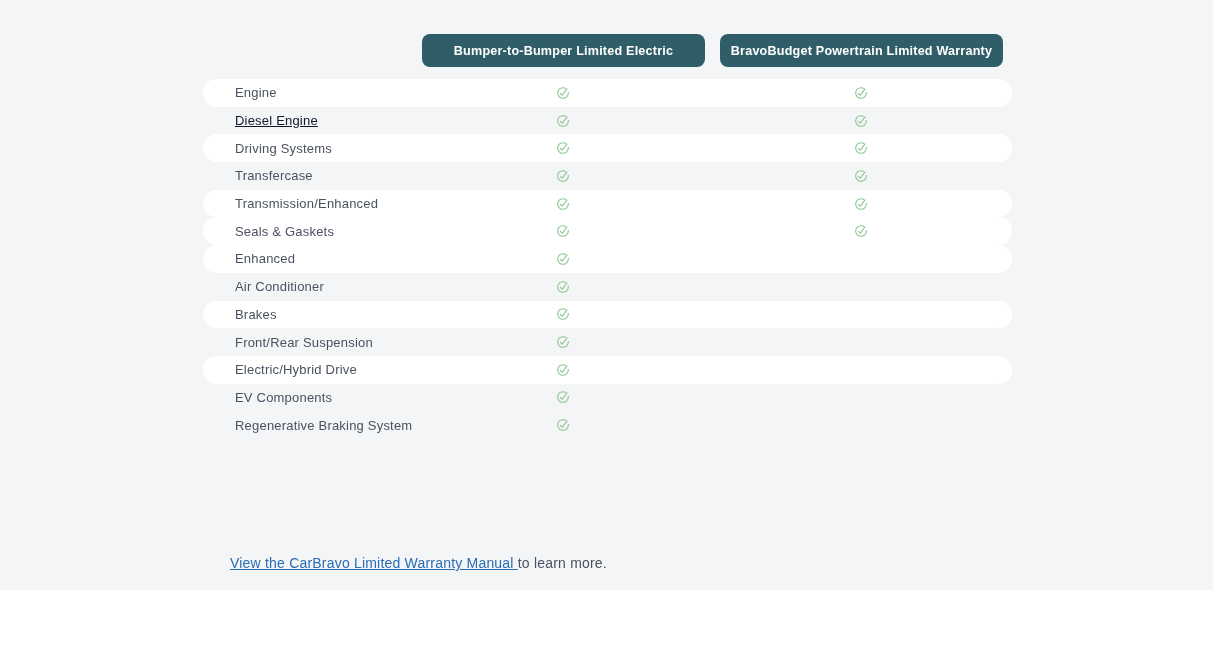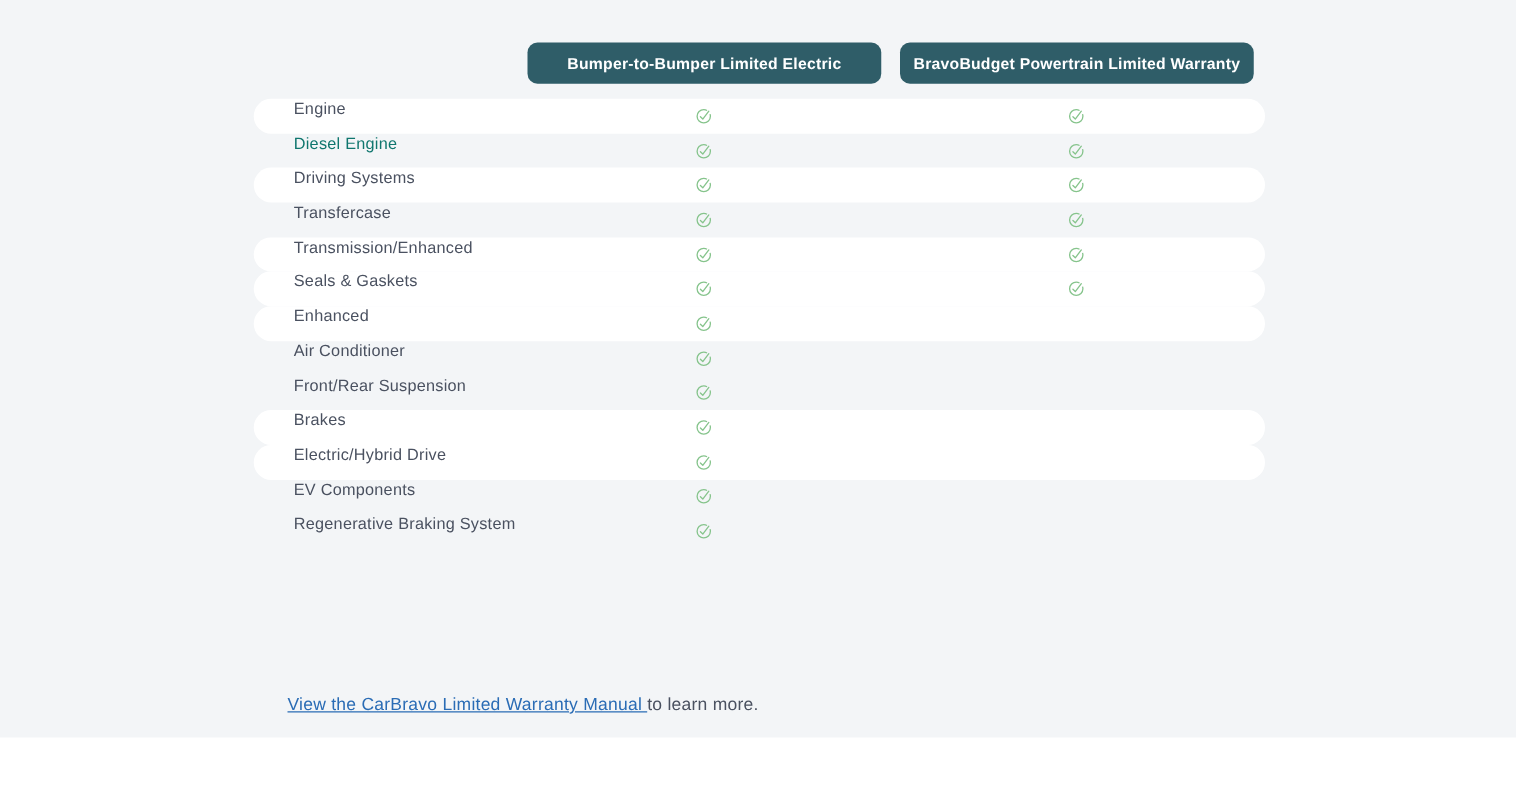--- a/index.html
+++ b/index.html
@@ -33,20 +33,21 @@
   }
   .rows {
     position: absolute;
     left: 203px; top: 79px;
     width: 809px;
   }
   .row {
     position: relative;
     height: 27.7px;
     display: flex;
+    align-items: center;
   }
   .row.white {
     background: #ffffff;
     border-radius: 14px;
   }
   .row-label {
     margin-left: 32px;
     font-size: 13px;
     color: #4a5160;
     letter-spacing: 0.2px;
@@ -90,21 +91,21 @@
         <span class="check col1"><svg width="14" height="14" viewBox="0 0 20 20" fill="none">
             <circle cx="10" cy="10" r="7.6" stroke="#86c48c" stroke-width="1.5" stroke-dasharray="39.5 5.5"></circle>
             <polyline points="6.2,10.6 8.9,13.2 15.8,4.2" stroke="#86c48c" stroke-width="1.5" stroke-linecap="round" stroke-linejoin="round"></polyline>
           </svg></span>
         <span class="check col2"><svg width="14" height="14" viewBox="0 0 20 20" fill="none">
             <circle cx="10" cy="10" r="7.6" stroke="#86c48c" stroke-width="1.5" stroke-dasharray="39.5 5.5"></circle>
             <polyline points="6.2,10.6 8.9,13.2 15.8,4.2" stroke="#86c48c" stroke-width="1.5" stroke-linecap="round" stroke-linejoin="round"></polyline>
           </svg></span>
       </div>
       <div class="row">
-        <span class="row-label" style="color: #0f766e;">Diesel Engine</span>
+        <span class="row-label" style="color: #0f172a; text-decoration: underline;">Diesel Engine</span>
         <span class="check col1"><svg width="14" height="14" viewBox="0 0 20 20" fill="none">
             <circle cx="10" cy="10" r="7.6" stroke="#86c48c" stroke-width="1.5" stroke-dasharray="39.5 5.5"></circle>
             <polyline points="6.2,10.6 8.9,13.2 15.8,4.2" stroke="#86c48c" stroke-width="1.5" stroke-linecap="round" stroke-linejoin="round"></polyline>
           </svg></span>
         <span class="check col2"><svg width="14" height="14" viewBox="0 0 20 20" fill="none">
             <circle cx="10" cy="10" r="7.6" stroke="#86c48c" stroke-width="1.5" stroke-dasharray="39.5 5.5"></circle>
             <polyline points="6.2,10.6 8.9,13.2 15.8,4.2" stroke="#86c48c" stroke-width="1.5" stroke-linecap="round" stroke-linejoin="round"></polyline>
           </svg></span>
       </div>
       <div class="row white">
@@ -158,35 +159,35 @@
             <polyline points="6.2,10.6 8.9,13.2 15.8,4.2" stroke="#86c48c" stroke-width="1.5" stroke-linecap="round" stroke-linejoin="round"></polyline>
           </svg></span>
       </div>
       <div class="row">
         <span class="row-label" style="color: rgb(74, 81, 96);">Air Conditioner</span>
         <span class="check col1"><svg width="14" height="14" viewBox="0 0 20 20" fill="none">
             <circle cx="10" cy="10" r="7.6" stroke="#86c48c" stroke-width="1.5" stroke-dasharray="39.5 5.5"></circle>
             <polyline points="6.2,10.6 8.9,13.2 15.8,4.2" stroke="#86c48c" stroke-width="1.5" stroke-linecap="round" stroke-linejoin="round"></polyline>
           </svg></span>
       </div>
+      <div class="row white">
+        <span class="row-label" style="color: rgb(74, 81, 96);">Brakes</span>
+        <span class="check col1"><svg width="14" height="14" viewBox="0 0 20 20" fill="none">
+            <circle cx="10" cy="10" r="7.6" stroke="#86c48c" stroke-width="1.5" stroke-dasharray="39.5 5.5"></circle>
+            <polyline points="6.2,10.6 8.9,13.2 15.8,4.2" stroke="#86c48c" stroke-width="1.5" stroke-linecap="round" stroke-linejoin="round"></polyline>
+          </svg></span>
+      </div>
       <div class="row">
         <span class="row-label" style="color: rgb(74, 81, 96);">Front/Rear Suspension</span>
         <span class="check col1"><svg width="14" height="14" viewBox="0 0 20 20" fill="none">
             <circle cx="10" cy="10" r="7.6" stroke="#86c48c" stroke-width="1.5" stroke-dasharray="39.5 5.5"></circle>
             <polyline points="6.2,10.6 8.9,13.2 15.8,4.2" stroke="#86c48c" stroke-width="1.5" stroke-linecap="round" stroke-linejoin="round"></polyline>
           </svg></span>
       </div>
       <div class="row white">
-        <span class="row-label" style="color: rgb(74, 81, 96);">Brakes</span>
-        <span class="check col1"><svg width="14" height="14" viewBox="0 0 20 20" fill="none">
-            <circle cx="10" cy="10" r="7.6" stroke="#86c48c" stroke-width="1.5" stroke-dasharray="39.5 5.5"></circle>
-            <polyline points="6.2,10.6 8.9,13.2 15.8,4.2" stroke="#86c48c" stroke-width="1.5" stroke-linecap="round" stroke-linejoin="round"></polyline>
-          </svg></span>
-      </div>
-      <div class="row white">
         <span class="row-label" style="color: rgb(74, 81, 96);">Electric/Hybrid Drive</span>
         <span class="check col1"><svg width="14" height="14" viewBox="0 0 20 20" fill="none">
             <circle cx="10" cy="10" r="7.6" stroke="#86c48c" stroke-width="1.5" stroke-dasharray="39.5 5.5"></circle>
             <polyline points="6.2,10.6 8.9,13.2 15.8,4.2" stroke="#86c48c" stroke-width="1.5" stroke-linecap="round" stroke-linejoin="round"></polyline>
           </svg></span>
       </div>
       <div class="row">
         <span class="row-label" style="color: rgb(74, 81, 96);">EV Components</span>
         <span class="check col1"><svg width="14" height="14" viewBox="0 0 20 20" fill="none">
             <circle cx="10" cy="10" r="7.6" stroke="#86c48c" stroke-width="1.5" stroke-dasharray="39.5 5.5"></circle>

